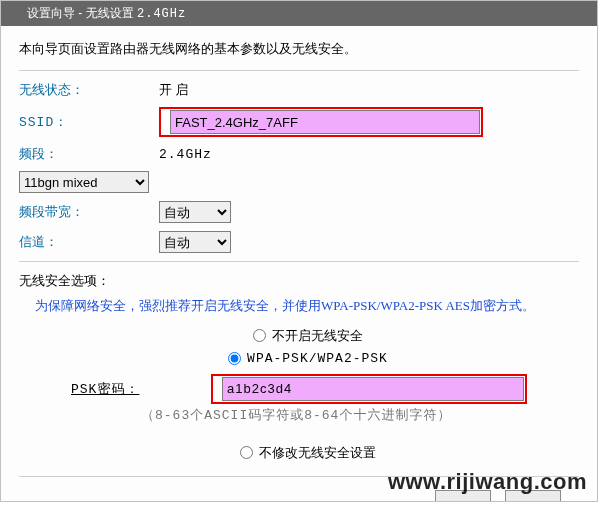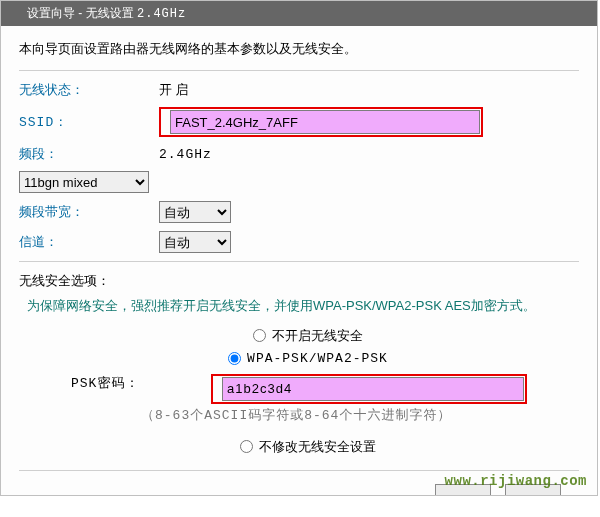--- a/index.html
+++ b/index.html
@@ -75,56 +75,59 @@
   .hl-red {
     border: 2px solid #e60000;
     padding: 1px;
     display: inline-block;
     line-height: 0;
   }
   .sec-title {
     margin: 10px 0 2px 0;
   }
   .warning {
-    color: #0f766e;
-    margin: 6px 0 10px 8px;
+    color: #1d4ed8;
+    margin: 6px 0 10px 16px;
     line-height: 1.6;
+    font-family: Liberation Serif, serif;
   }
   .radio-block {
     margin-left: 18px;
     margin-top: 6px;
   }
   .radio-row {
     display: flex;
     align-items: center;
     margin: 6px 0;
     justify-content: center;
   }
   .radio-row input[type=radio] {
     margin: 0 6px 0 0;
   }
   .psk-row {
     display: flex;
+    align-items: center;
     margin: 8px 0 2px 34px;
+    text-decoration: underline;
   }
   .psk-label {
     width: 140px;
   }
   .hint {
     color: #777;
     margin-left: 104px;
     font-size: 13px;
   }
   .watermark {
     position: absolute;
     right: 10px;
     bottom: 6px;
-    font-family: Liberation Mono, monospace;
-    font-size: 14px;
-    color: #4d7c0f;
+    font-family: Liberation Sans, sans-serif;
+    font-size: 22px;
+    color: #000000;
     font-weight: bold;
     opacity: 0.85;
     letter-spacing: 0.5px;
     pointer-events: none;
   }
   .btn-row {
     position: absolute;
     right: 18px;
     bottom: 0px;
     display: flex;
@@ -208,21 +211,21 @@
       </label>
 
       <div class="psk-row">
         <div class="psk-label mono">PSK密码：</div>
         <span class="hl-red">
           <input type="text" class="input-text mono" style="width: 302px;" value="a1b2c3d4">
         </span>
       </div>
       <div class="hint mono">（8-63个ASCII码字符或8-64个十六进制字符）</div>
 
-      <label class="radio-row" style="margin-top:14px">
+      <label class="radio-row" style="margin-top:20px">
         <input type="radio" name="sec" style="">
         <span>不修改无线安全设置</span>
       </label>
 
     </div>
 
     <hr style="margin-top:14px">
 
     <div style="height:14px; position:relative;">
       <div class="btn-row">

